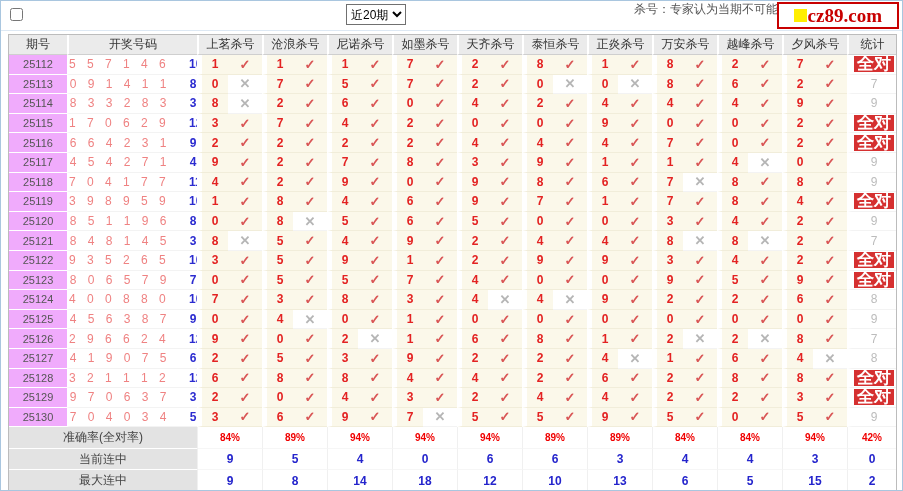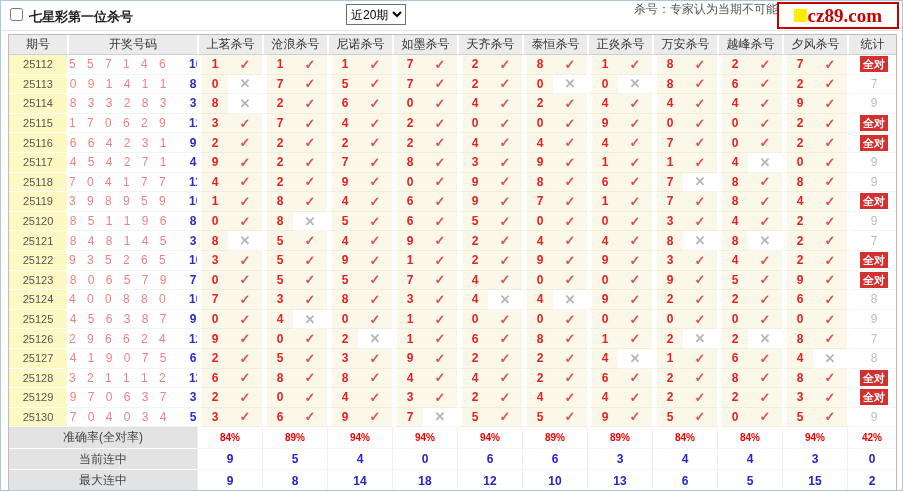--- a/index.html
+++ b/index.html
@@ -9,44 +9,43 @@
   .title{position:absolute;left:28px;top:7px;font-weight:bold;color:#222;font-size:13px;}
   .sel{position:absolute;left:345px;top:3px;height:21px;font-size:12px;font-family:"Liberation Sans",sans-serif;border:1px solid #707070;background:#fff;}
   .note{position:absolute;right:124px;top:0;color:#555;font-size:12px;white-space:nowrap;}
   .logo{position:absolute;right:3px;top:1px;height:23px;display:flex;align-items:center;background:#fff;border:2px solid #c80000;padding:0 15px;}
   .logo .sq{width:13px;height:13px;background:#ffee00;margin-right:1px;}
   .logo .txt{font-family:"Liberation Serif",serif;font-weight:bold;color:#c80000;font-size:19px;line-height:1;}
   table{border-collapse:separate;border-spacing:0;table-layout:fixed;width:887px;margin:3px 0 0 7px;border:1px solid #bcbcbc;}
   th{background:#ebebeb;font-weight:normal;color:#333;height:19px;padding:0;font-size:12px;border-left:2px solid #fff;border-bottom:1px solid #cfcfcf;white-space:nowrap;overflow:hidden;}
   th.first{border-left:none;}
   td{padding:0;margin:0;text-align:center;height:18.6px;white-space:nowrap;overflow:hidden;font-size:12px;}
-  .c-period{background:#fef9c3;color:#555;border-bottom:1px solid #fff;font-size:11px;}
+  .c-period{background:#f0abfc;color:#555;border-bottom:1px solid #fff;font-size:11px;}
   .c-nums{background:#fff;border-bottom:1px solid #f3f3f3;border-left:2px solid #fff;}
   .wn{color:#ef8282;letter-spacing:4px;}
   .wl{color:#2b2bd0;font-weight:bold;margin-left:16px;}
   .kv{background:#fbf8ea;border-left:5px solid #fff;color:#e32222;font-weight:bold;border-bottom:1px solid #f1edda;}
   .km{background:#fbf8ea;border-bottom:1px solid #f1edda;color:#d95555;font-size:13px;font-weight:bold;}
   .km.x{background:#fff;color:#b5b5b5;border-bottom:1px solid #f3f3f3;}
   .c-stat{background:#fff;border-left:5px solid #fff;color:#bcbcbc;border-bottom:1px solid #f3f3f3;}
-  .allok{display:inline-block;background:#d53030;color:#fff;font-weight:bold;font-size:11px;line-height:14px;padding:1px 3px;}
+  .allok{display:inline-block;background:#d53030;color:#fff;font-weight:bold;font-size:17px;line-height:14px;padding:1px 3px;}
   .banner{background:#d53030;color:#fff;font-weight:bold;border-bottom:1px solid #fff;border-left:2px solid #fff;}
   .kv-cur{background:#d53030;color:#fff;font-weight:bold;border-left:5px solid #fff;border-bottom:1px solid #fff;}
   .km-cur{background:#fff;border-bottom:1px solid #fff;}
   .sum-label{background:#e3e3e3;color:#444;border-bottom:1px solid #fff;height:20.5px;}
   .sum-val{background:#fff;border-left:1px solid #f0f0f0;border-bottom:1px solid #f6f6f6;height:20.5px;font-weight:bold;}
   .red{color:#f00000;font-size:10px;}
   .blue{color:#2424cc;font-size:12px;}
 </style>
 </head>
 <body>
 
 <div class="page">
   <div class="topbar">
     <input type="checkbox" class="cb" style="">
-    <span class="title">七星彩第一位杀号</span>
     <select class="sel">
       <option selected="">近20期</option>
     </select>
     <span class="note">杀号：专家认为当期不可能</span>
     <div class="logo">
       <span class="sq"></span>
       <span class="txt">cz89.com</span>
     </div>
   </div>
 

